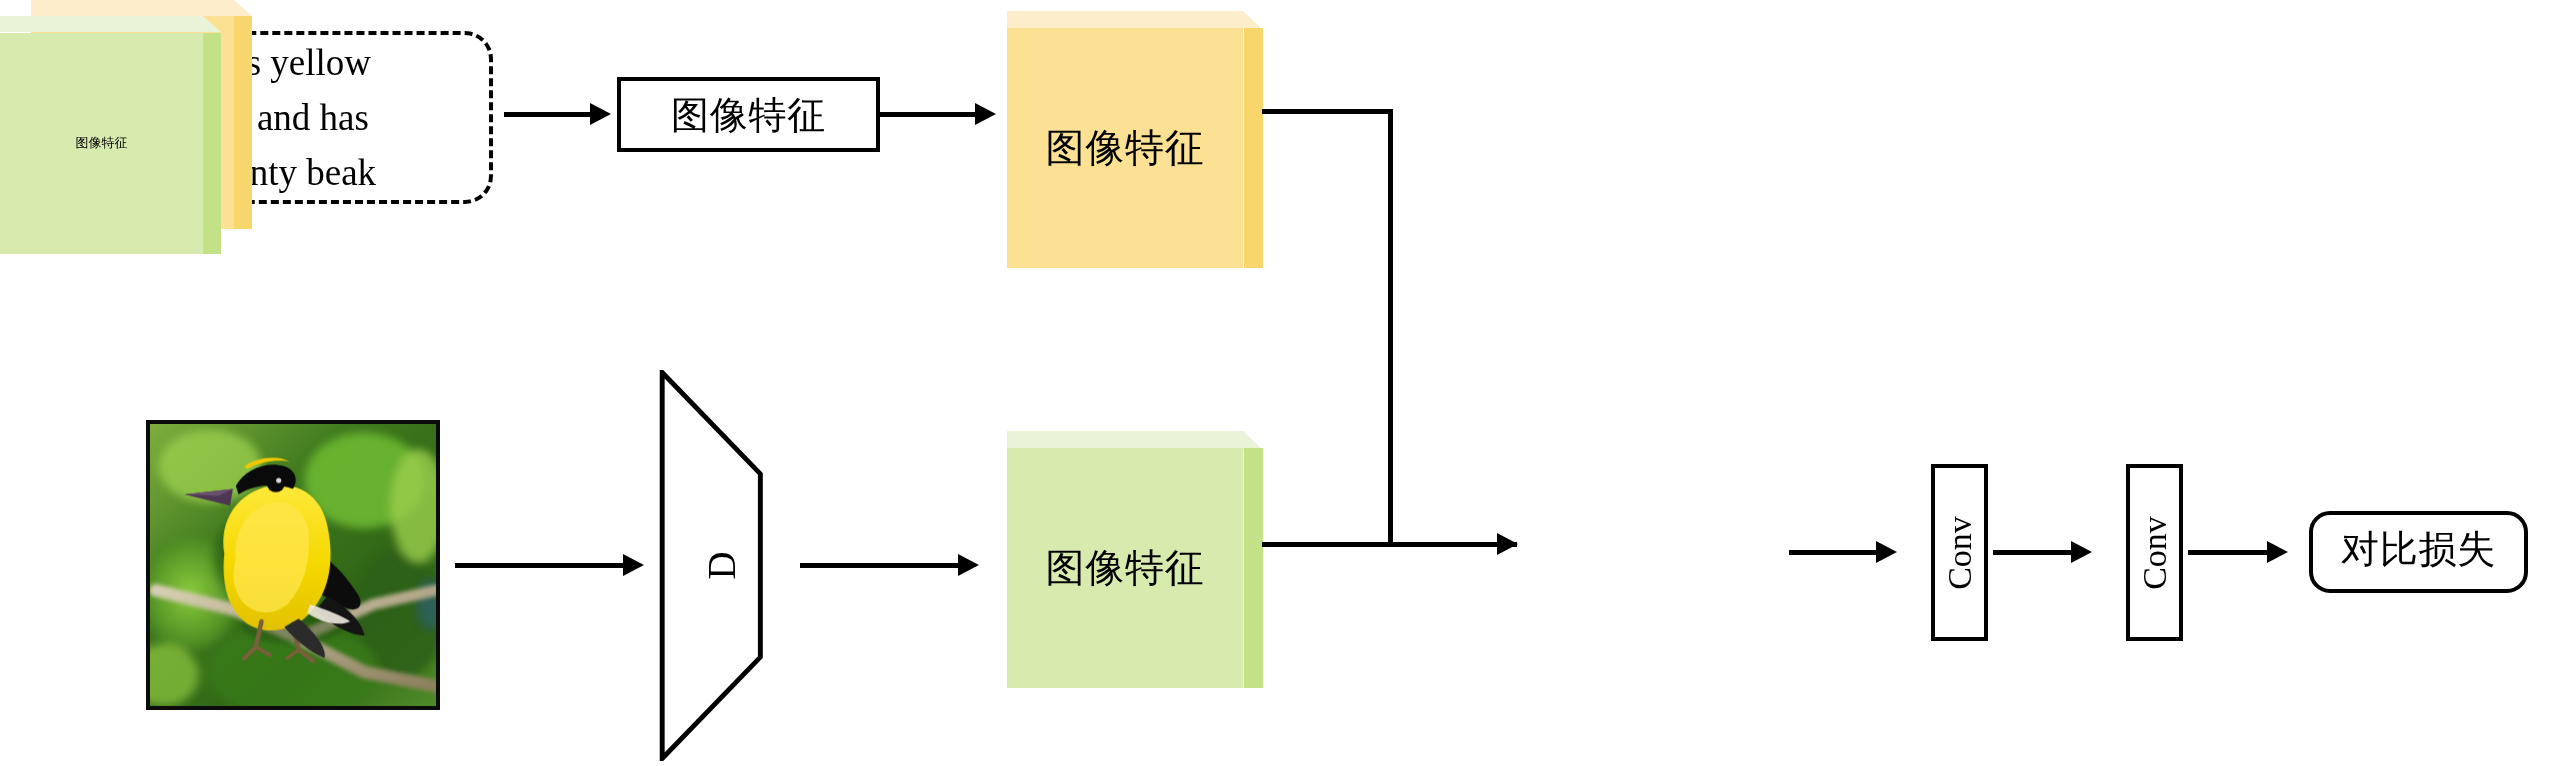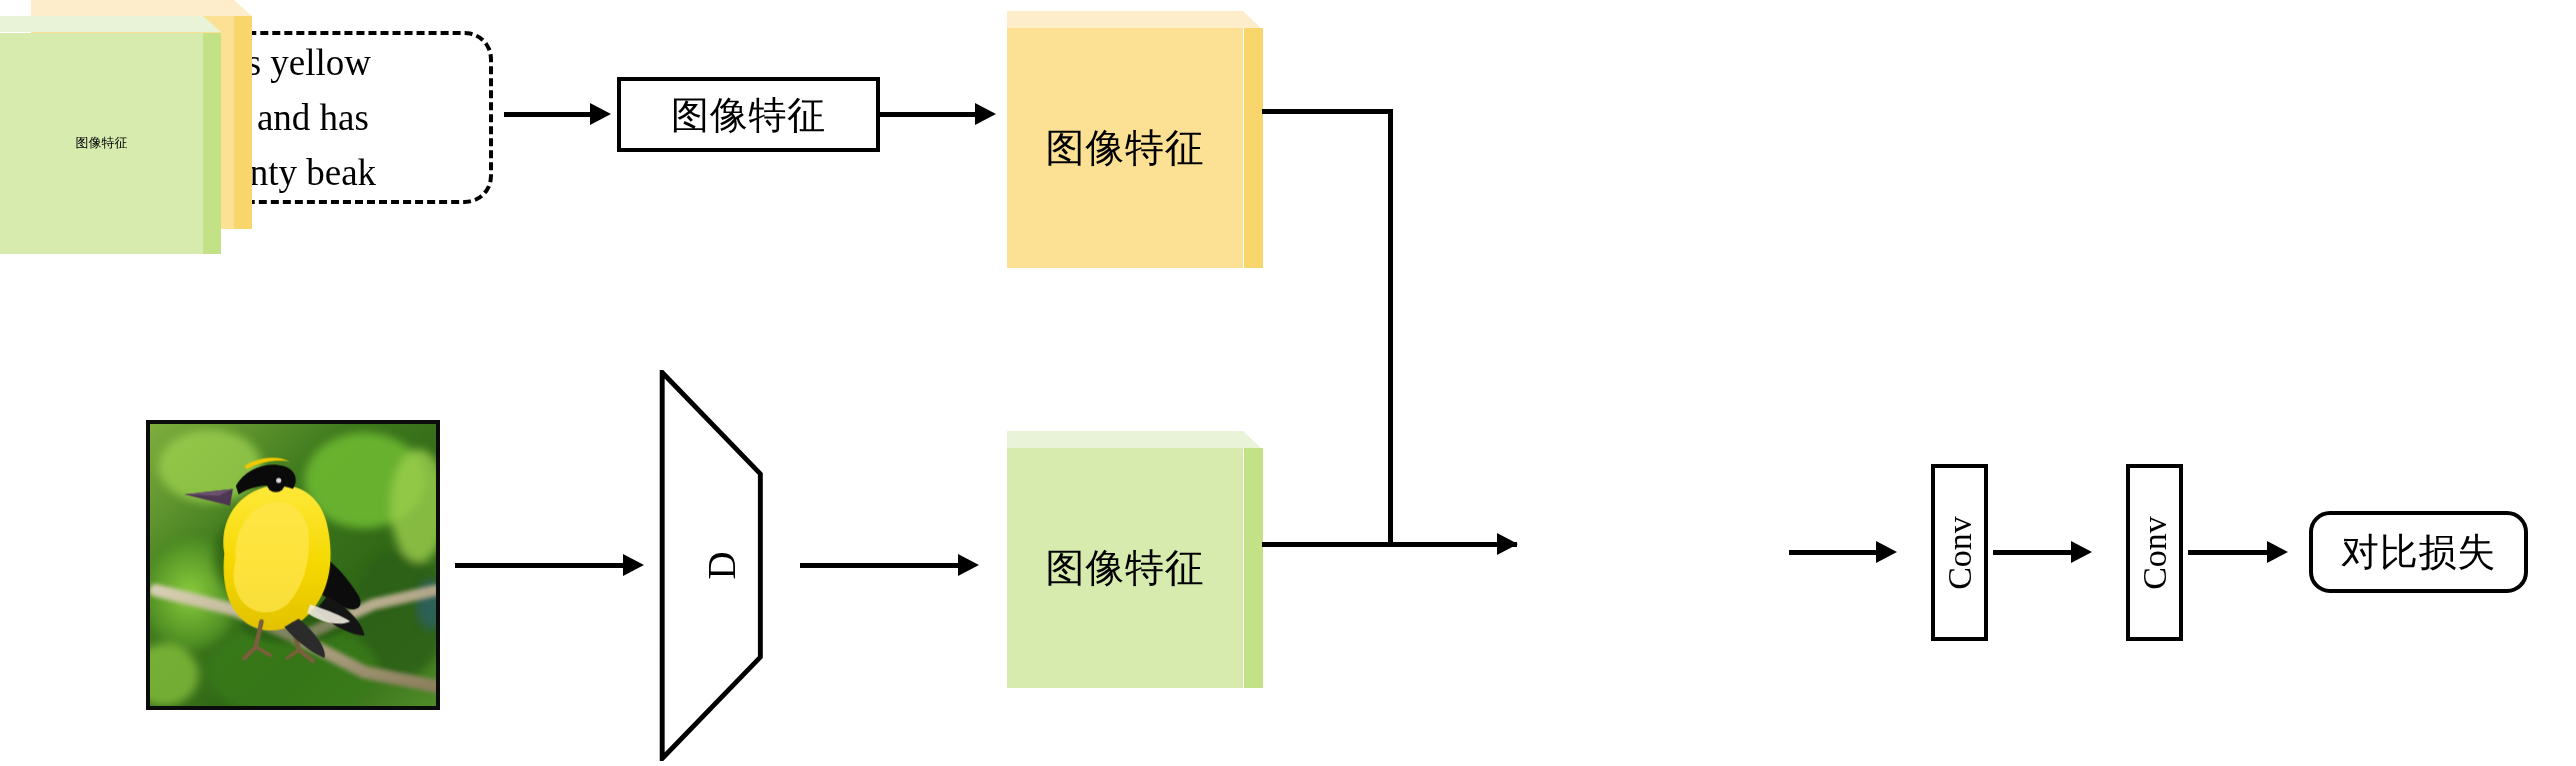--- a/index.html
+++ b/index.html
@@ -63,21 +63,21 @@
     position: absolute;
     left: 2309px; top: 511px;
     width: 219px; height: 82px;
     border: 4.9px solid #000;
     border-radius: 21px;
     background: #fff;
     display: flex;
     align-items: center;
     justify-content: center;
   }
-  #loss-box .cn-label { font-size: 38px; }
+  #loss-box .cn-label { font-size: 38px; font-family: Liberation Mono, monospace; }
 
   
   .conv-box {
     position: absolute;
     top: 464px;
     width: 57px; height: 177px;
     border: 4.1px solid #000;
     background: #fff;
     display: flex;
     align-items: center;

